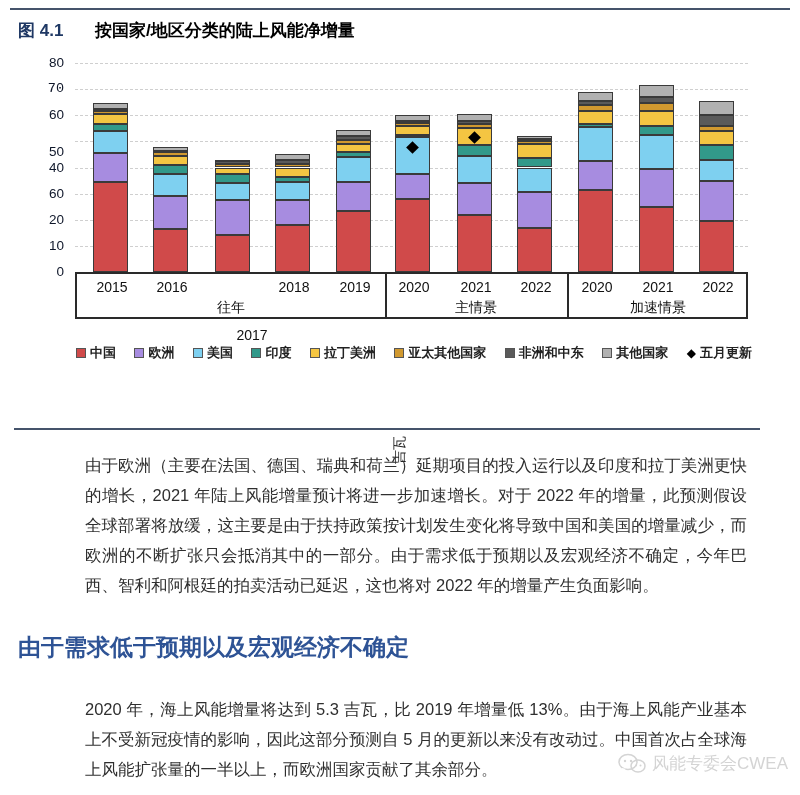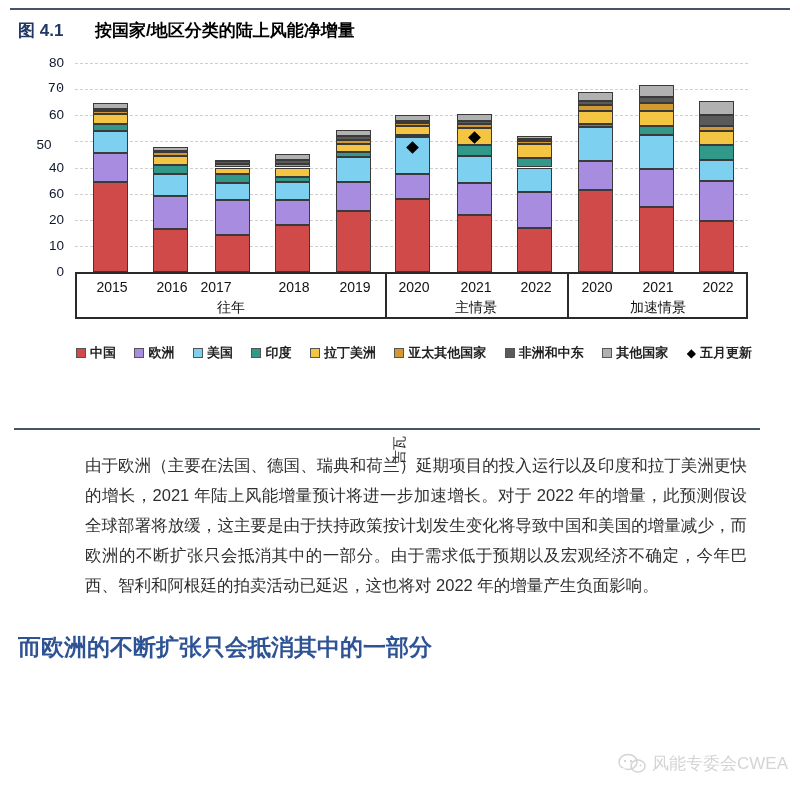--- a/index.html
+++ b/index.html
@@ -46,21 +46,21 @@
   <div class="abs fig-label">图 4.1</div>
   <div class="abs fig-title">按国家/地区分类的陆上风能净增量</div>
 
   <div class="abs chart" id="chart">
     <div class="ylab">吉瓦</div>
     <div class="axisbox" id="axisbox">
         <div class="vdivider" style="left: 308px;"></div>
         <div class="vdivider" style="left: 490px;"></div>
         <div class="yearlab" style="left: 35px;">2015</div>
         <div class="yearlab" style="left: 95px;">2016</div>
-        <div class="yearlab" style="left: 139px;">2017</div>
+        <div class="yearlab" style="left: 175px; margin-top: 48px;">2017</div>
         <div class="yearlab" style="left: 217px;">2018</div>
         <div class="yearlab" style="left: 278px;">2019</div>
         <div class="yearlab" style="left: 337px;">2020</div>
         <div class="yearlab" style="left: 399px;">2021</div>
         <div class="yearlab" style="left: 459px;">2022</div>
         <div class="yearlab" style="left: 520px;">2020</div>
         <div class="yearlab" style="left: 581px;">2021</div>
         <div class="yearlab" style="left: 641px;">2022</div>
         <div class="grouplab" style="left: 154px;">往年</div>
         <div class="grouplab" style="left: 399px;">主情景</div>
@@ -69,21 +69,21 @@
   <div class="ytick" style="top: 209px;">0</div>
       <div class="gridline" style="top: 190.875px;"></div>
       <div class="ytick" style="top: 182.875px;">10</div>
       <div class="gridline" style="top: 164.75px;"></div>
       <div class="ytick" style="top: 156.75px;">20</div>
       <div class="gridline" style="top: 138.625px;"></div>
       <div class="ytick" style="top: 130.625px;">60</div>
       <div class="gridline" style="top: 112.5px;"></div>
       <div class="ytick" style="top: 104.5px;">40</div>
       <div class="gridline" style="top: 86.375px;"></div>
-      <div class="ytick" style="top: 82px; text-align: center;">50</div>
+      <div class="ytick" style="top: 89px;">50</div>
       <div class="gridline" style="top: 60.25px;"></div>
       <div class="ytick" style="top: 52.25px;">60</div>
       <div class="gridline" style="top: 34.125px;"></div>
       <div class="ytick" style="top: 26.125px; font-family: Liberation Mono, monospace;">70</div>
       <div class="gridline" style="top: 8px;"></div>
       <div class="ytick" style="top: 0px;">80</div>
       <div class="seg" style="left: 92.5px; width: 35px; top: 126.869px; height: 90.1312px; background: rgb(208, 74, 74);"></div>
       <div class="seg" style="left: 92.5px; width: 35px; top: 98.1312px; height: 28.7375px; background: rgb(167, 140, 224);"></div>
       <div class="seg" style="left: 92.5px; width: 35px; top: 75.925px; height: 22.2062px; background: rgb(126, 208, 240);"></div>
       <div class="seg" style="left: 92.5px; width: 35px; top: 69.3937px; height: 6.53125px; background: rgb(50, 153, 138);"></div>
@@ -210,21 +210,22 @@
       </div>
       <div class="legend-item">
         <span class="diam-glyph">◆</span>
         <span>五月更新</span>
       </div>
     </div>
 
   <div class="abs bottom-rule"></div>
 
   <div class="abs para para1">由于欧洲（主要在法国、德国、瑞典和荷兰）延期项目的投入运行以及印度和拉丁美洲更快的增长，2021 年陆上风能增量预计将进一步加速增长。对于 2022 年的增量，此预测假设全球部署将放缓，这主要是由于扶持政策按计划发生变化将导致中国和美国的增量减少，而欧洲的不断扩张只会抵消其中的一部分。由于需求低于预期以及宏观经济不确定，今年巴西、智利和阿根廷的拍卖活动已延迟，这也将对 2022 年的增量产生负面影响。</div>
-  <div class="abs heading">而欧洲的不断扩张只会抵消其中的一部分</div>
+  <div class="abs heading">由于需求低于预期以及宏观经济不确定</div>
+  <div class="abs para para2">2020 年，海上风能增量将达到 5.3 吉瓦，比 2019 年增量低 13%。由于海上风能产业基本上不受新冠疫情的影响，因此这部分预测自 5 月的更新以来没有改动过。中国首次占全球海上风能扩张量的一半以上，而欧洲国家贡献了其余部分。</div>
 
   <div class="abs watermark">
     <svg width="30" height="22" viewBox="0 0 30 22">
       <g fill="none" stroke="#d4d4d4" stroke-width="1.5">
         <ellipse cx="11" cy="9" rx="9" ry="7.5"></ellipse>
         <ellipse cx="21" cy="13" rx="7" ry="6"></ellipse>
         <path d="M5 15 L3 20 L9 16" fill="#fff" stroke="none"></path>
       </g>
       <g fill="#d4d4d4">
         <circle cx="8" cy="8" r="1.2"></circle>

